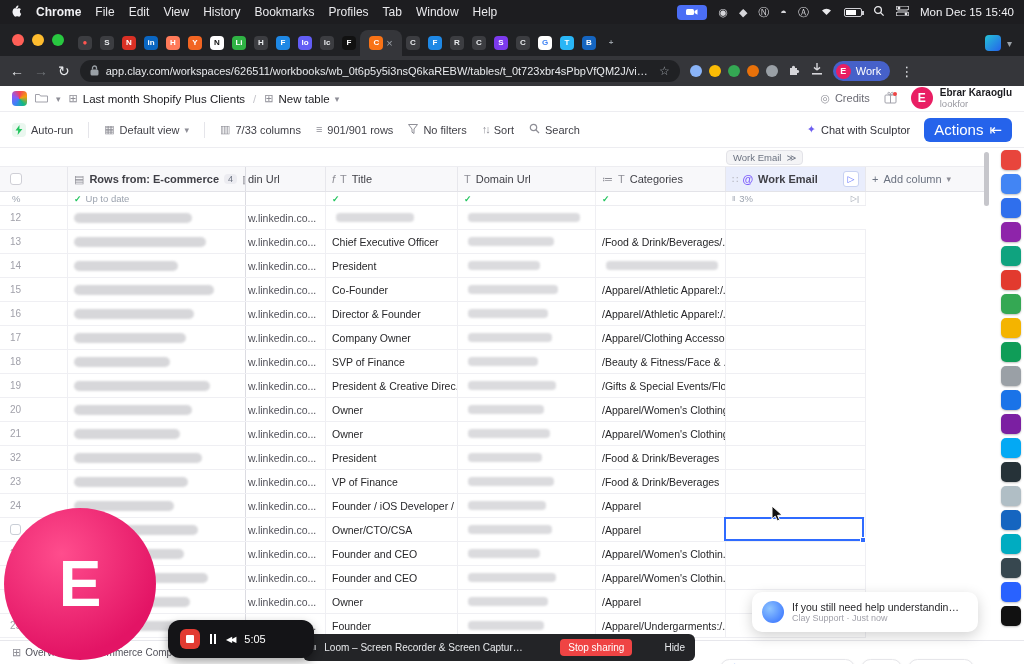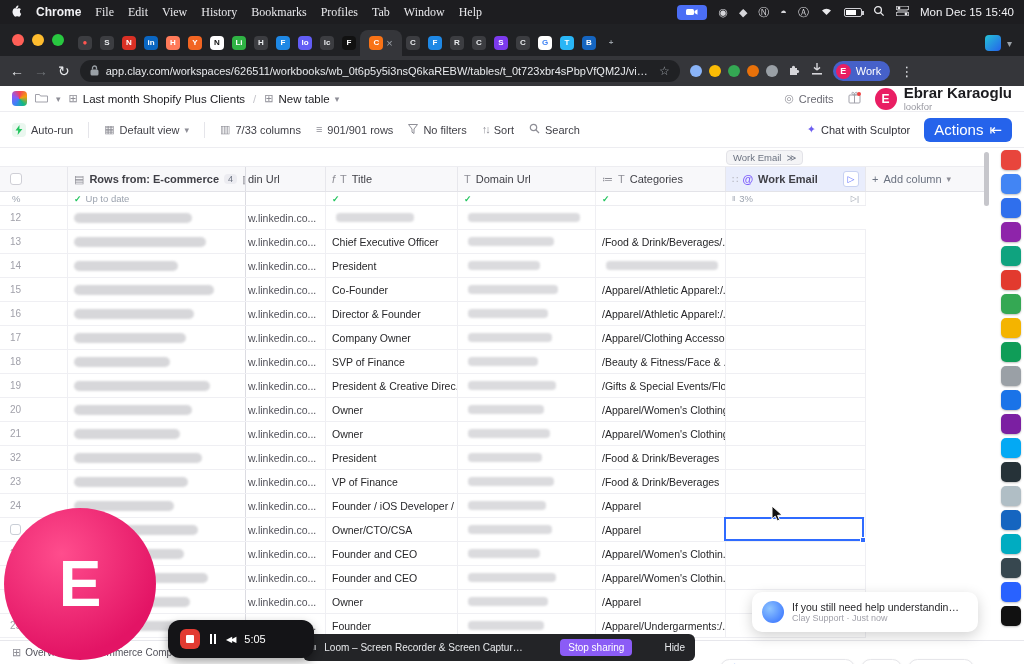--- a/index.html
+++ b/index.html
@@ -3,21 +3,21 @@
 <meta charset="utf-8">
 <style>
   * { margin:0; padding:0; box-sizing:border-box; }
   body { font-family:"Liberation Sans", sans-serif; background:#000; }
   .screen { position:relative; width:1024px; height:664px; background:#fff; overflow:hidden; }
 
   
   .menubar { position:absolute; top:0; left:0; width:1024px; height:24px; background:#1d1d20;
     display:flex; align-items:center; padding:0 10px; gap:14px; color:#f2f2f5; font-size:12px; z-index:10; }
   .menubar .app { font-weight:bold; }
-  .menu-item { color:#e9e9ec;font-family:Liberation Serif, serif; }
+  .menu-item { color:#e9e9ec; }
   .mb-right { margin-left:auto; display:flex; align-items:center; gap:11px; }
   .rec-pill { width:30px; height:15px; background:#4b6ef5; border-radius:4px; display:flex; align-items:center; justify-content:center; }
   .mb-ic { color:#d6d6da; font-size:11px; line-height:1; }
   .batt { width:18px; height:9px; border:1px solid #cfcfd4; border-radius:2px; position:relative; }
   .batt::after { content:""; position:absolute; right:-3px; top:2px; width:2px; height:4px; background:#cfcfd4; }
   .batt-fill { position:absolute; left:1px; top:1px; bottom:1px; width:10px; background:#fff; }
   .clock { font-size:11.5px; color:#f2f2f5; }
 
   
   .tabstrip { position:absolute; top:24px; left:0; width:1024px; height:32px; background:#202124;
@@ -59,21 +59,21 @@
     background:conic-gradient(#f43f5e,#f59e0b,#10b981,#3b82f6,#8b5cf6,#f43f5e); }
   .crumb { display:flex; align-items:center; gap:5px; white-space:nowrap; }
   .crumb-sep { color:#c4c4ca; }
   .gicon { color:#8e8e96; font-size:11px; }
   .chev { color:#8e8e96; font-size:9px; }
   .hdr-right { margin-left:auto; display:flex; align-items:center; gap:14px; }
   .credits { display:flex; align-items:center; gap:5px; color:#6b6b74; font-size:11px; }
   .user { display:flex; align-items:center; gap:7px; }
   .avatar-m { width:22px; height:22px; border-radius:50%; background:#e91e63; color:#fff; font-weight:bold; font-size:12px;
     display:flex; align-items:center; justify-content:center; }
-  .uname { font-size:15px; font-weight:bold; color:#1b1b1f; line-height:1.15; }
+  .uname { font-size:10px; font-weight:bold; color:#1b1b1f; line-height:1.15; }
   .uorg { font-size:9.5px; color:#9a9aa2; line-height:1.15; }
 
   .clay-toolbar { position:absolute; top:26px; left:0; width:100%; height:36px; display:flex; align-items:center;
     padding:0 12px; gap:15px; border-bottom:1px solid #ededf1; font-size:11px; color:#3f3f46; }
   .tb-item { display:flex; align-items:center; gap:5px; white-space:nowrap; }
   .tb-div { width:1px; height:16px; background:#e5e5ea; }
   .bolt-wrap { width:14px; height:14px; border-radius:4px; background:#eaf7ef; display:flex; align-items:center; justify-content:center; }
   .tb-ic { color:#8e8e96; font-size:11px; line-height:1; }
   .tb-right { margin-left:auto; display:flex; align-items:center; gap:14px; }
   .sculptor { display:flex; align-items:center; gap:5px; color:#32323a; }
@@ -153,21 +153,21 @@
   .stop-btn { width:20px; height:20px; border-radius:6px; background:#e23b32; display:flex; align-items:center; justify-content:center; }
   .stop-sq { width:8px; height:8px; background:#fff; border-radius:1px; }
   .pausebars { display:flex; gap:2px; }
   .pbar { width:2px; height:10px; background:#fff; }
   .rew { color:#fff; font-size:8px; letter-spacing:-2px; }
   .ltime { color:#fff; font-size:11px; }
 
   .share { position:absolute; left:303px; top:634px; width:392px; height:27px; background:rgba(28,29,32,.97);
     border-radius:6px; display:flex; align-items:center; gap:8px; padding:0 10px; z-index:66; font-size:10px; color:#e8eaed; }
   .share-text { flex:1; white-space:nowrap; overflow:hidden; text-overflow:ellipsis; }
-  .stop-sharing { background:#8b5cf6; border-radius:4px; padding:3px 8px; color:#fff; white-space:nowrap;margin-left:26px; }
+  .stop-sharing { background:#ef4444; border-radius:4px; padding:3px 8px; color:#fff; white-space:nowrap;margin-left:26px; }
   .hide-btn { color:#e8eaed;margin-left:24px; }
 
   .cursor { position:absolute; left:771px; top:505px; z-index:70; }
 </style>
 </head>
 <body>
 
 <div class="screen">
 
   <div class="menubar">

